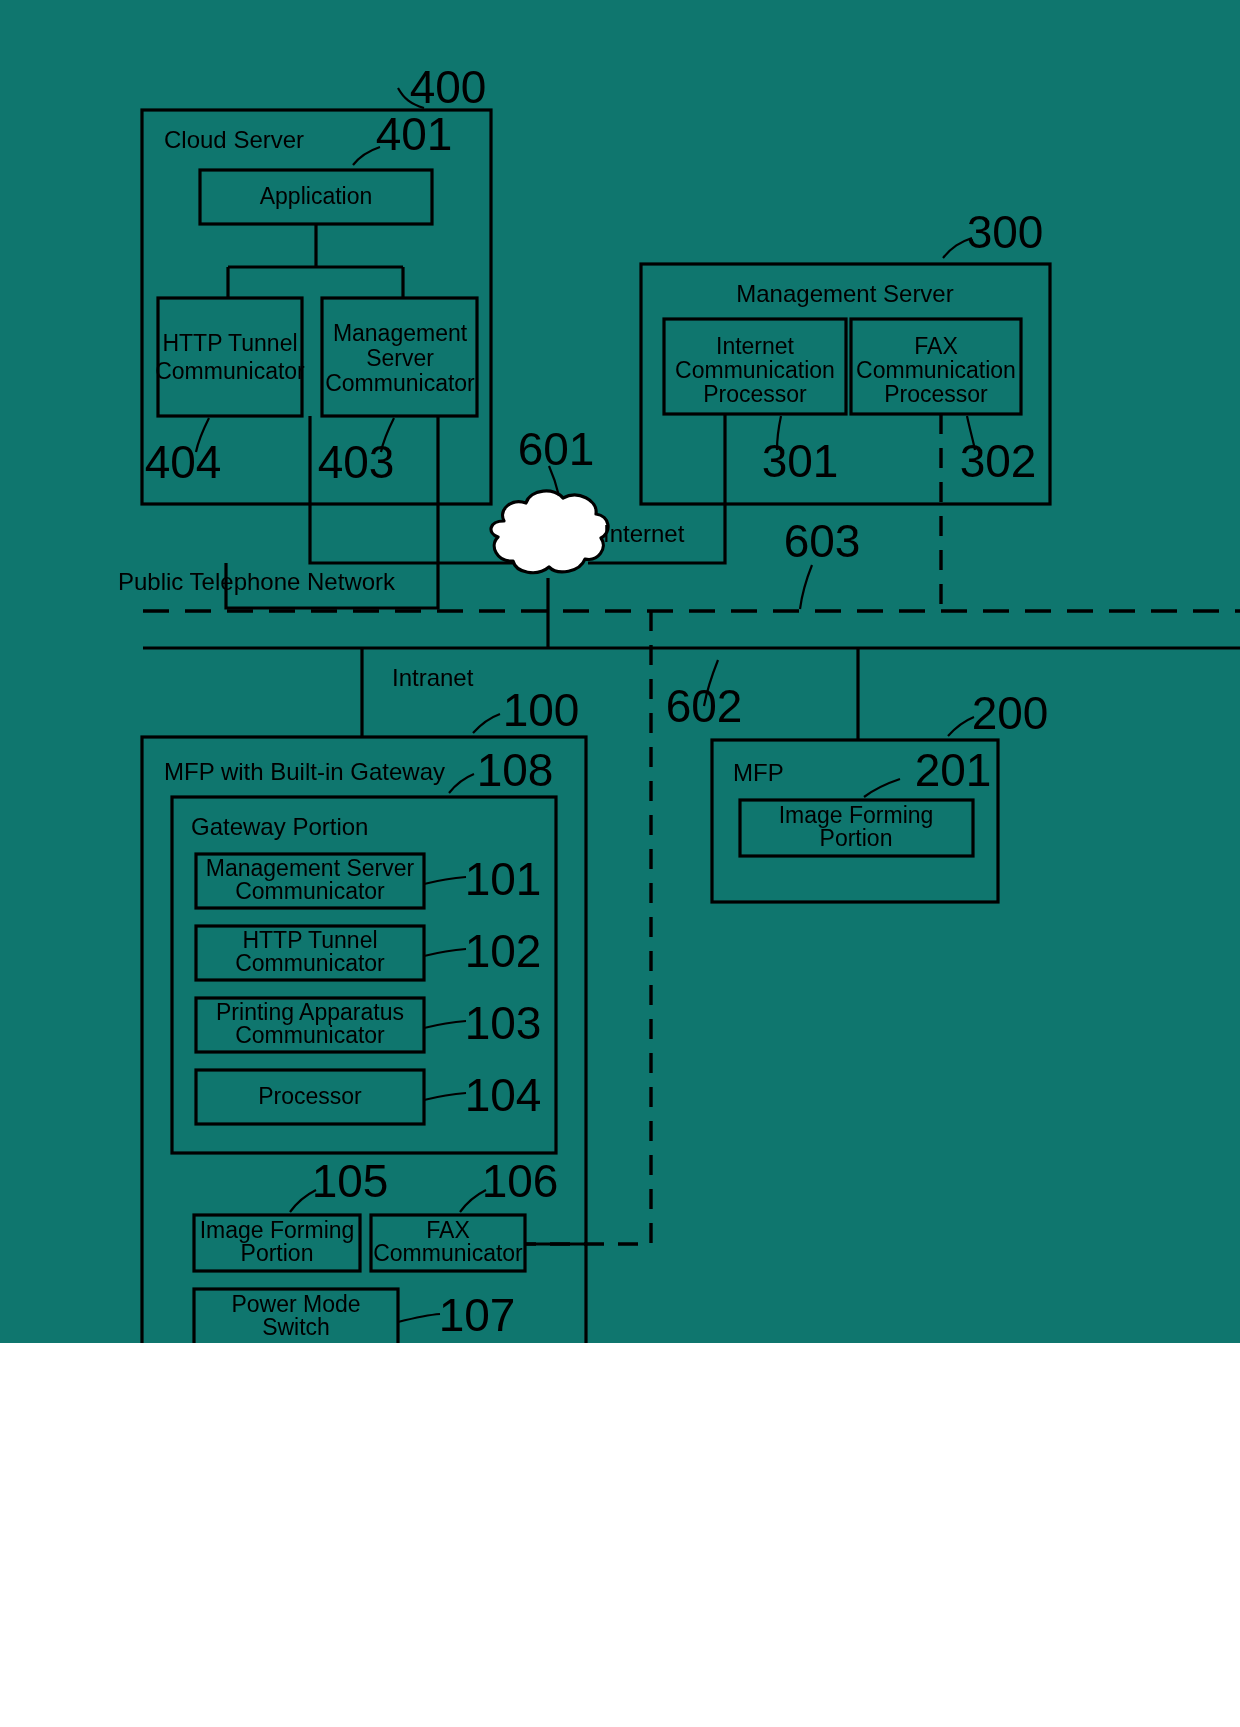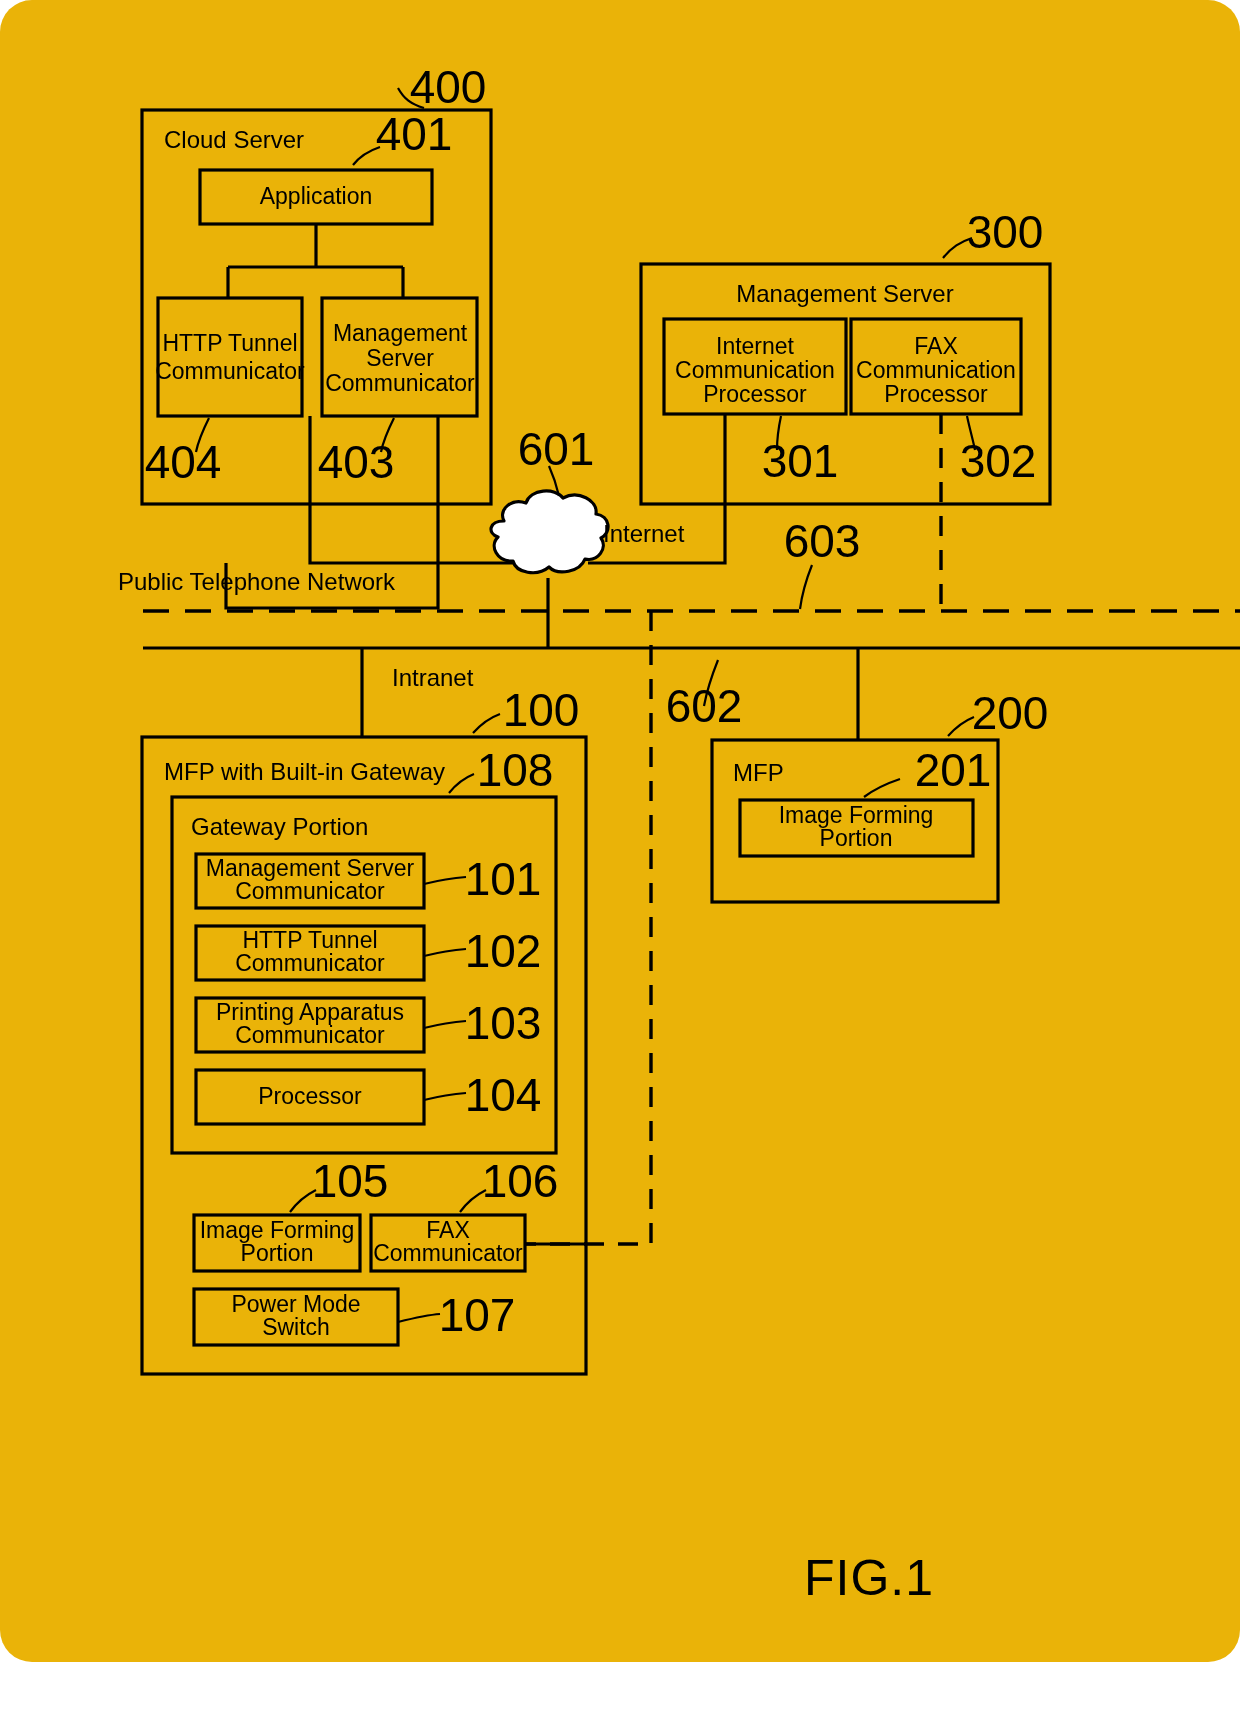--- a/index.html
+++ b/index.html
@@ -3,25 +3,24 @@
 <meta charset="utf-8">
 <style>
   html, body {
     margin: 0;
     padding: 0;
     background: #ffffff;
   }
   #page {
     position: relative;
     width: 1240px;
-    height: 1662px;
-    background: #eab308;
+    height: 1343px;
+    background: #0f766e;
     overflow: hidden;
     font-family: "Liberation Sans", sans-serif;
-    border-radius: 32px;
   }
   svg#figure {
     position: absolute;
     top: 0;
     left: 0;
     width: 1240px;
     height: 1727px;
   }
   .box-line {
     fill: none;

